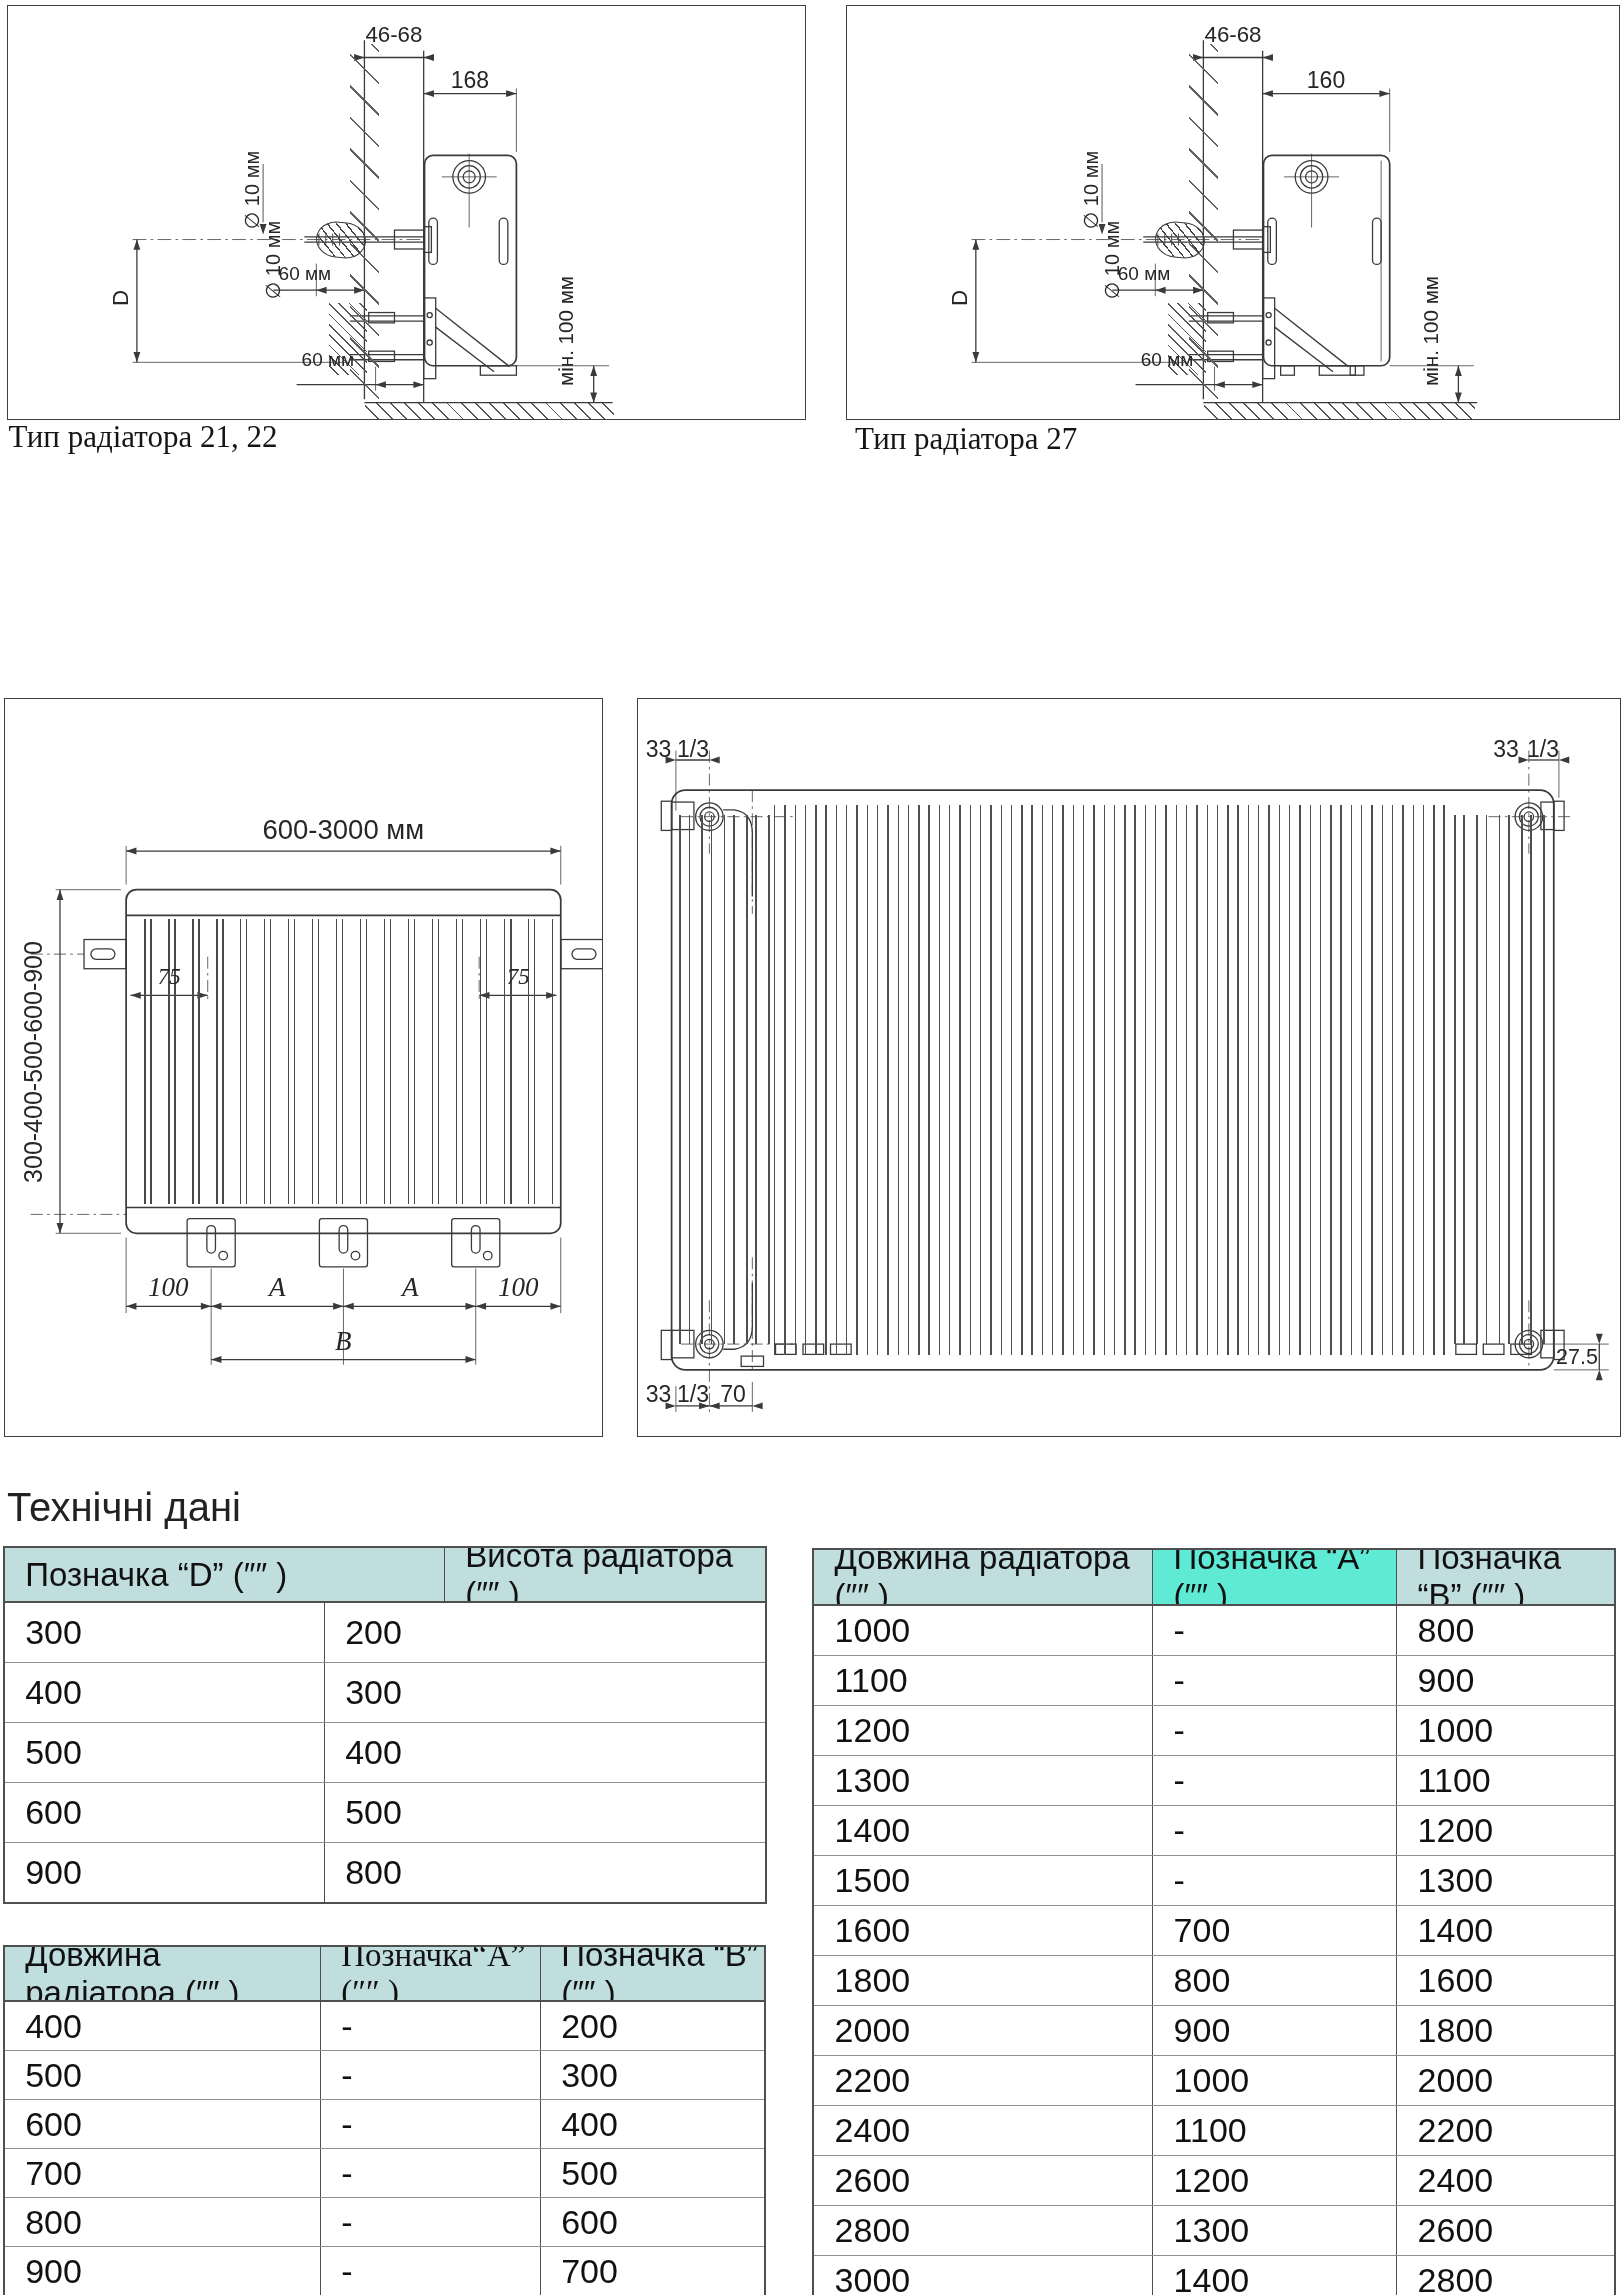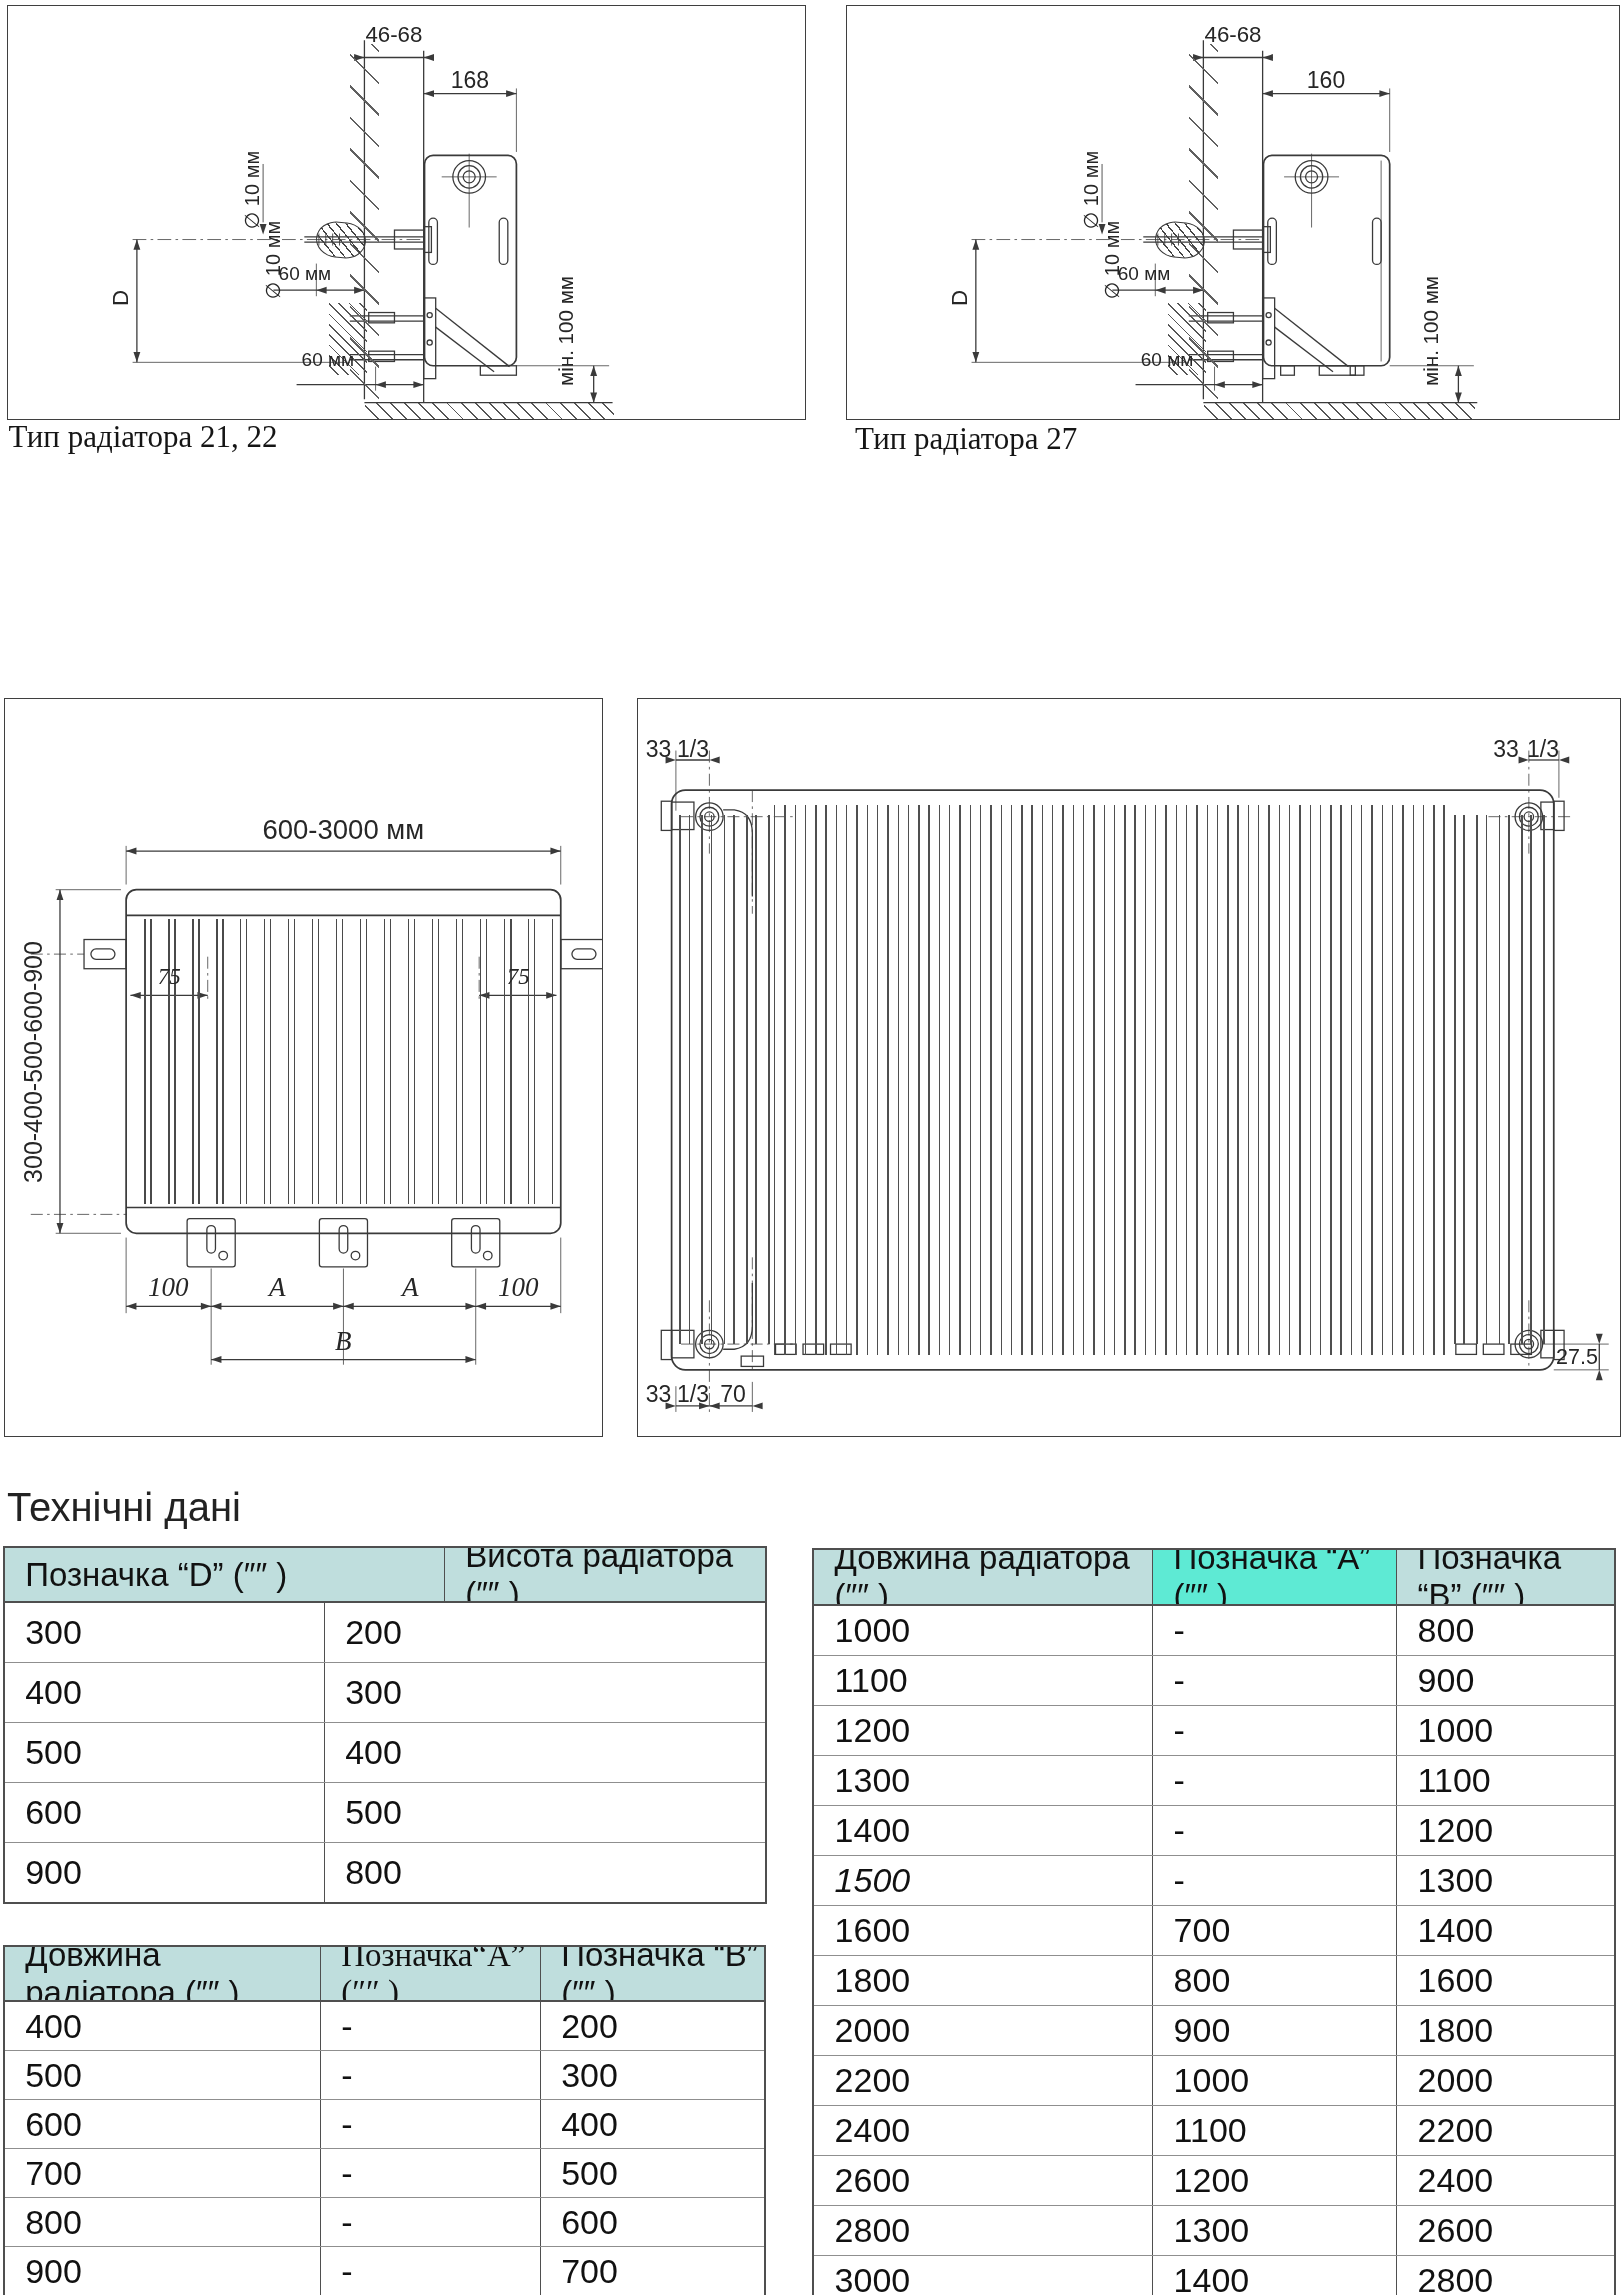--- a/index.html
+++ b/index.html
@@ -470,21 +470,21 @@
         <div class="tcell" style="width: 339px;">1300</div>
         <div class="tcell" style="width: 244px;">-</div>
         <div class="tcell" style="flex: 1 1 0%;">1100</div>
       </div>
       <div class="trow">
         <div class="tcell" style="width: 339px;">1400</div>
         <div class="tcell" style="width: 244px;">-</div>
         <div class="tcell" style="flex: 1 1 0%;">1200</div>
       </div>
       <div class="trow">
-        <div class="tcell" style="width: 339px; font-style: italic;">1500</div>
+        <div class="tcell" style="width: 339px;">1500</div>
         <div class="tcell" style="width: 244px;">-</div>
         <div class="tcell" style="flex: 1 1 0%;">1300</div>
       </div>
       <div class="trow">
         <div class="tcell" style="width: 339px;">1600</div>
         <div class="tcell" style="width: 244px;">700</div>
         <div class="tcell" style="flex: 1 1 0%;">1400</div>
       </div>
       <div class="trow">
         <div class="tcell" style="width: 339px;">1800</div>

